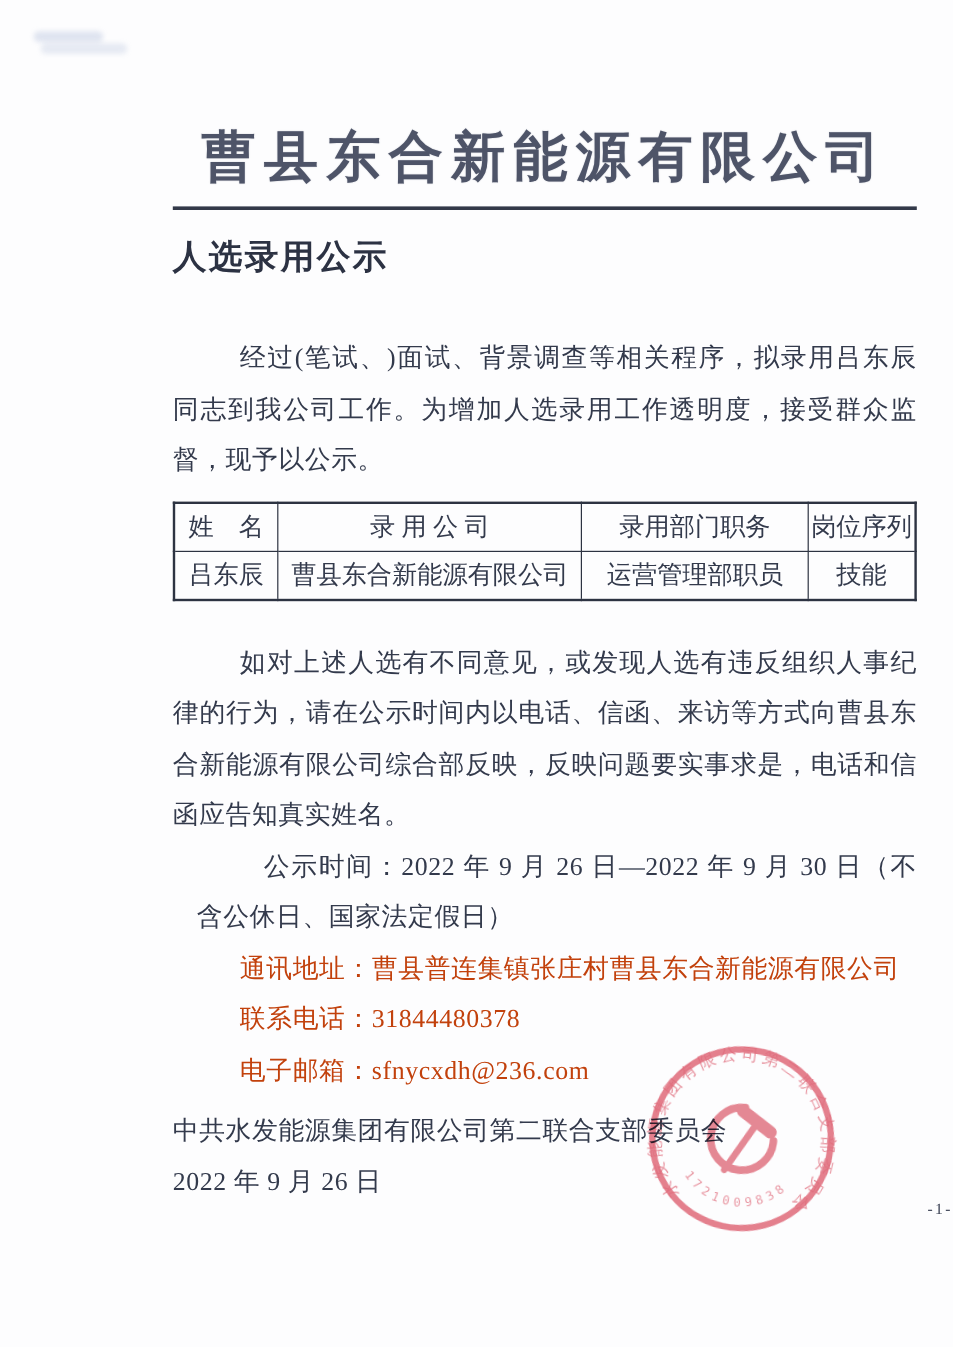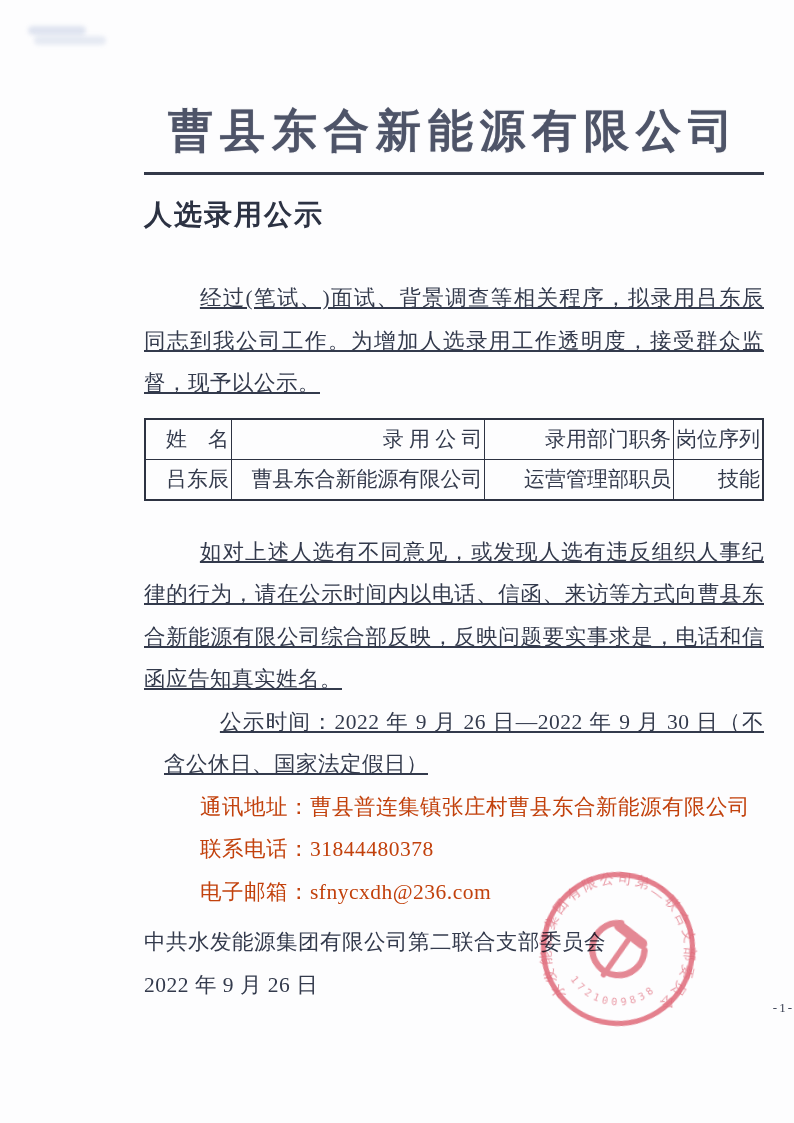--- a/index.html
+++ b/index.html
@@ -29,38 +29,37 @@
     font-weight:700;letter-spacing:2px;
     color:#2c3243;
   }
   .body-par{
     margin:0;
     font-size:21.5px;line-height:42.5px;
     letter-spacing:.5px;
     text-align:justify;
     text-indent:2.6em;
     color:#333a4c;
-    text-decoration:underline;
   }
   .p-intro{margin-top:40px;}
   .p-objection{margin-top:30px;}
   .p-period{margin-top:0;margin-left:20px;}
   .p-line{text-indent:2.6em;margin:0;font-size:21.5px;line-height:42.5px;letter-spacing:.5px;color:#c2410c;}
   table.recruit{
     margin-top:13px;
     width:100%;
     border-collapse:collapse;
     border:2.5px solid #2d3342;
     font-size:21px;
     color:#333a4c;
   }
   table.recruit th,table.recruit td{
     border:1.6px solid #2d3342;
     height:39px;
-    text-align:right;
+    text-align:center;
     font-weight:400;
     padding:0 2px;
     white-space:nowrap;
   }
   td.cell-name{text-align:left;padding-left:3px;}
   .sig-block{margin-top:8px;font-size:21.5px;line-height:43px;letter-spacing:.5px;color:#333a4c;}
   .sig-date{padding-right:8px;}
   .page-num{
     position:absolute;top:1000px;right:44px;
     font-size:13px;letter-spacing:2px;

